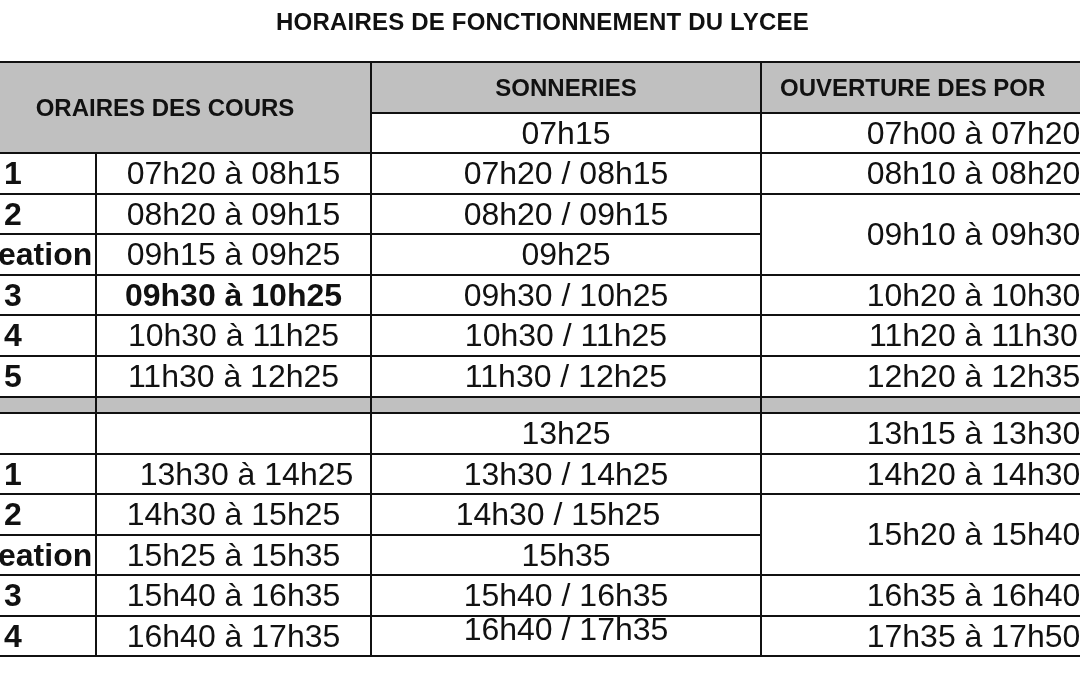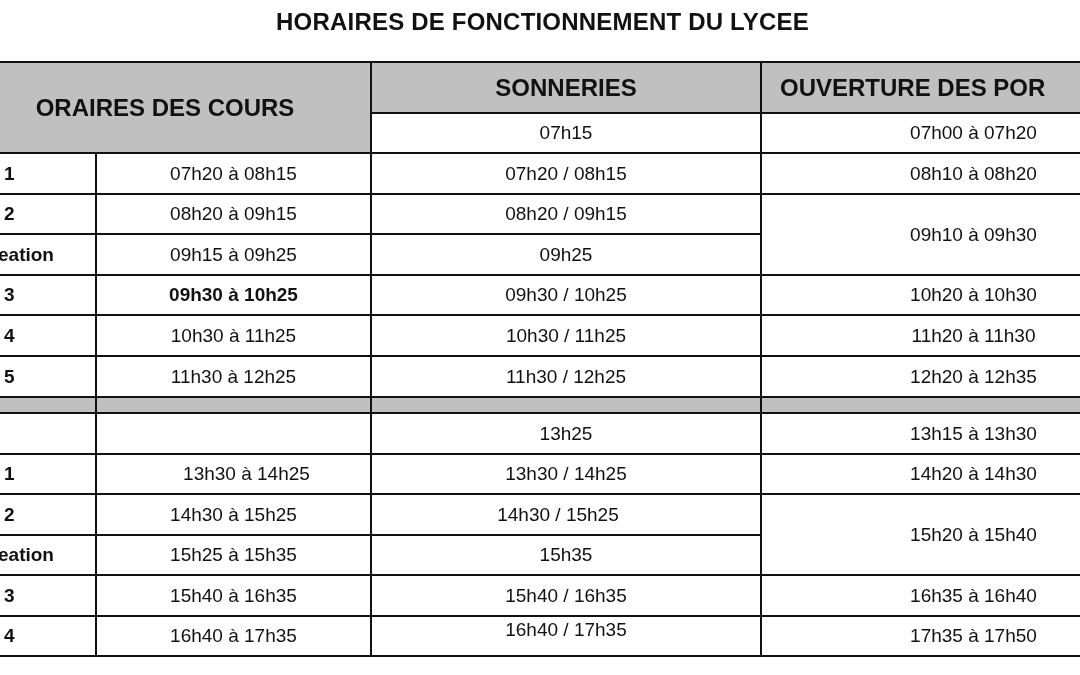--- a/index.html
+++ b/index.html
@@ -25,21 +25,21 @@
       font-size: 24px;
       letter-spacing: 0.2px;
       line-height: 32px;
     }
     .cell {
       position: absolute;
       box-sizing: border-box;
       display: flex;
       align-items: center;
       justify-content: center;
-      font-size: 19px;
+      font-size: 32px;
       white-space: nowrap;
       overflow: hidden;
     }
     .hline {
       position: absolute;
       background: #111111;
       height: 2px;
     }
     .vline {
       position: absolute;

